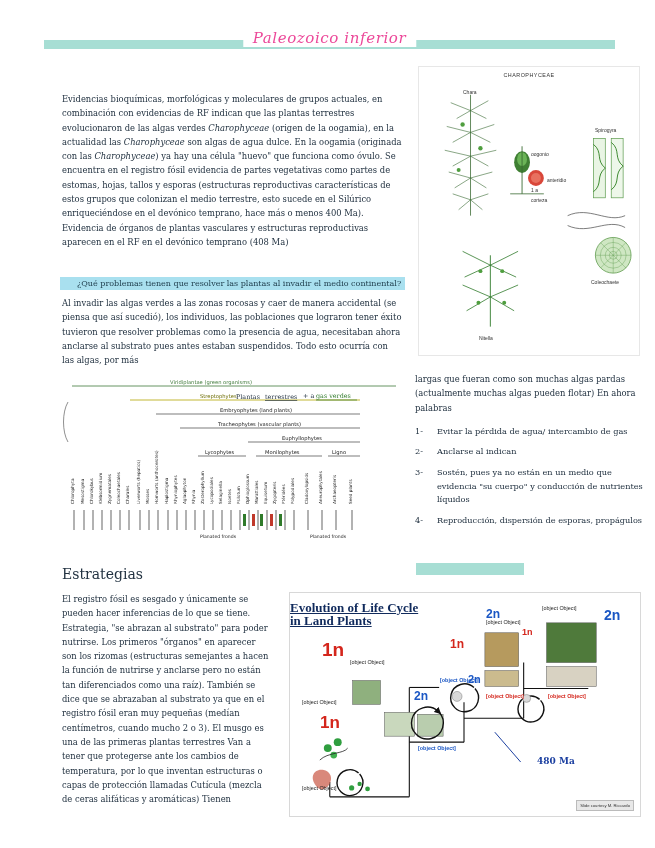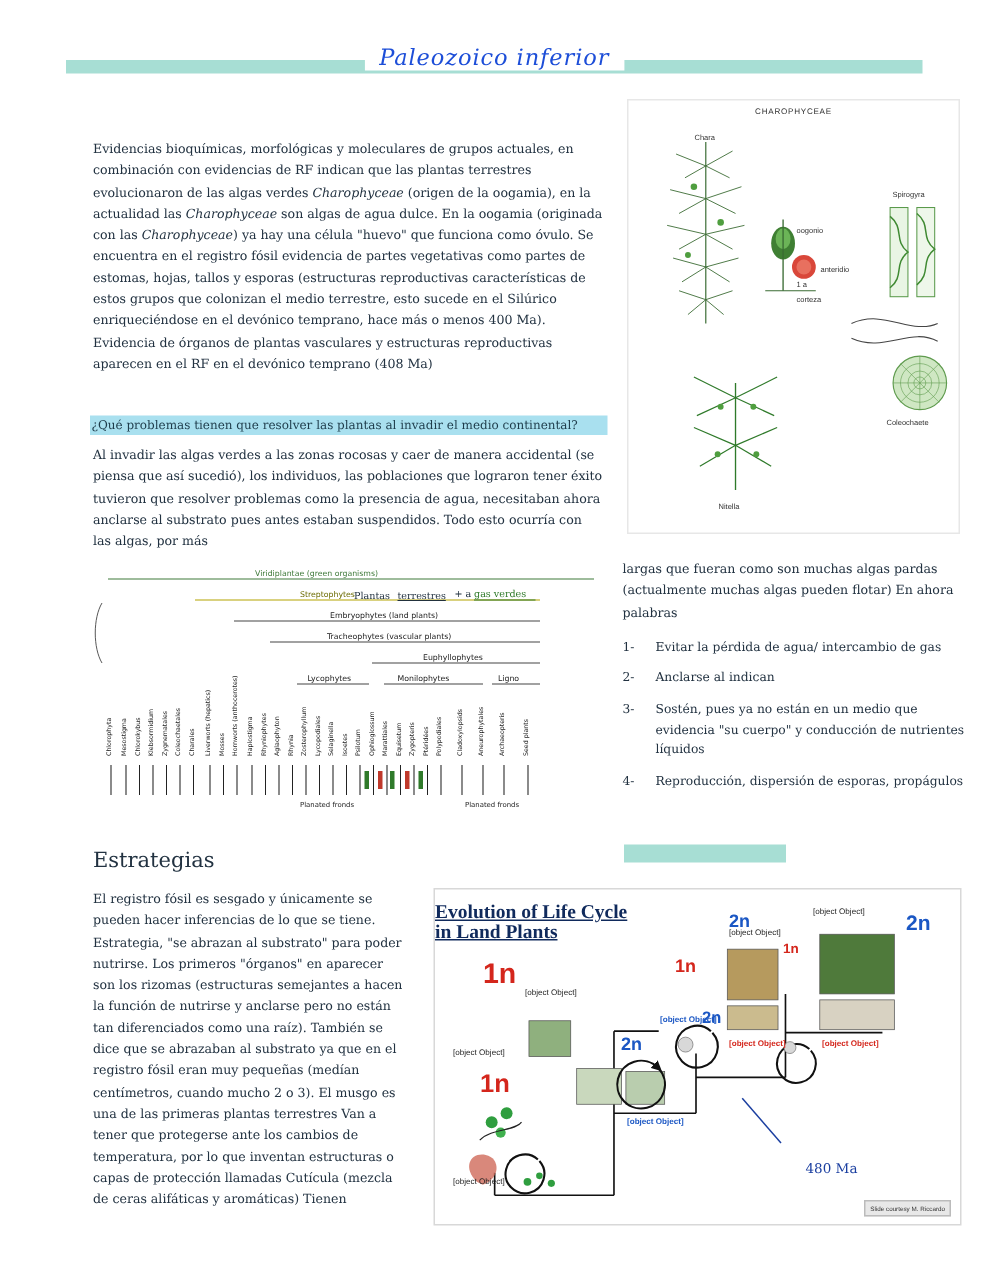--- a/index.html
+++ b/index.html
@@ -35,21 +35,21 @@
   .title-text {
     position: absolute;
     left: 50%;
     transform: translateX(-50%);
     top: -5px;
     background: #ffffff;
     padding: 0 10px;
     font-family: "DejaVu Serif", serif;
     font-style: italic;
     font-size: 15px;
-    color: #1d4ed8;
+    color: #ec4899;
     letter-spacing: 0.6px;
     white-space: nowrap;
   }
 
   
   .hw {
     font-family: "DejaVu Serif", serif;
     font-size: 8.4px;
     line-height: 14.3px;
     color: #223241;
@@ -71,21 +71,21 @@
     top: 277px;
     width: 345px;
     height: 13px;
     background: #a9e0ef;
   }
   .q-band span {
     display: block;
     font-family: "DejaVu Serif", serif;
     font-size: 8px;
     line-height: 13px;
-    padding-left: 1px;
+    padding-left: 17px;
     color: #1d3b4a;
   }
   .left-mid {
     position: absolute;
     left: 62px;
     top: 296px;
     width: 340px;
   }
 
   
@@ -551,17 +551,17 @@
     <div class="evo-lbl evo-red" style="left:232px; top:34px; font-size:9px;">1n</div>
     <div class="evo-lbl evo-blue" style="left:124px; top:96px; font-size:12px;">2n</div>
     <div class="evo-lbl evo-blue" style="left:178px; top:80px; font-size:11px;">2n</div>
     <div class="evo-lbl evo-blue" style="left:196px; top:14px; font-size:12px;">2n</div>
     <div class="evo-lbl evo-blue" style="left:314px; top:14px; font-size:14px;">2n</div>
 
     <div class="evo-credit">Slide courtesy
 M. Riccardo</div>
   </div>
 
-  <div class="ma-label" style="left:537px; top:775px;">
+  <div class="ma-label" style="left:537px; top:756px;font-weight:bold;">
     <span>480 Ma</span>
   </div>
 
 </div>
 
 </body></html>

